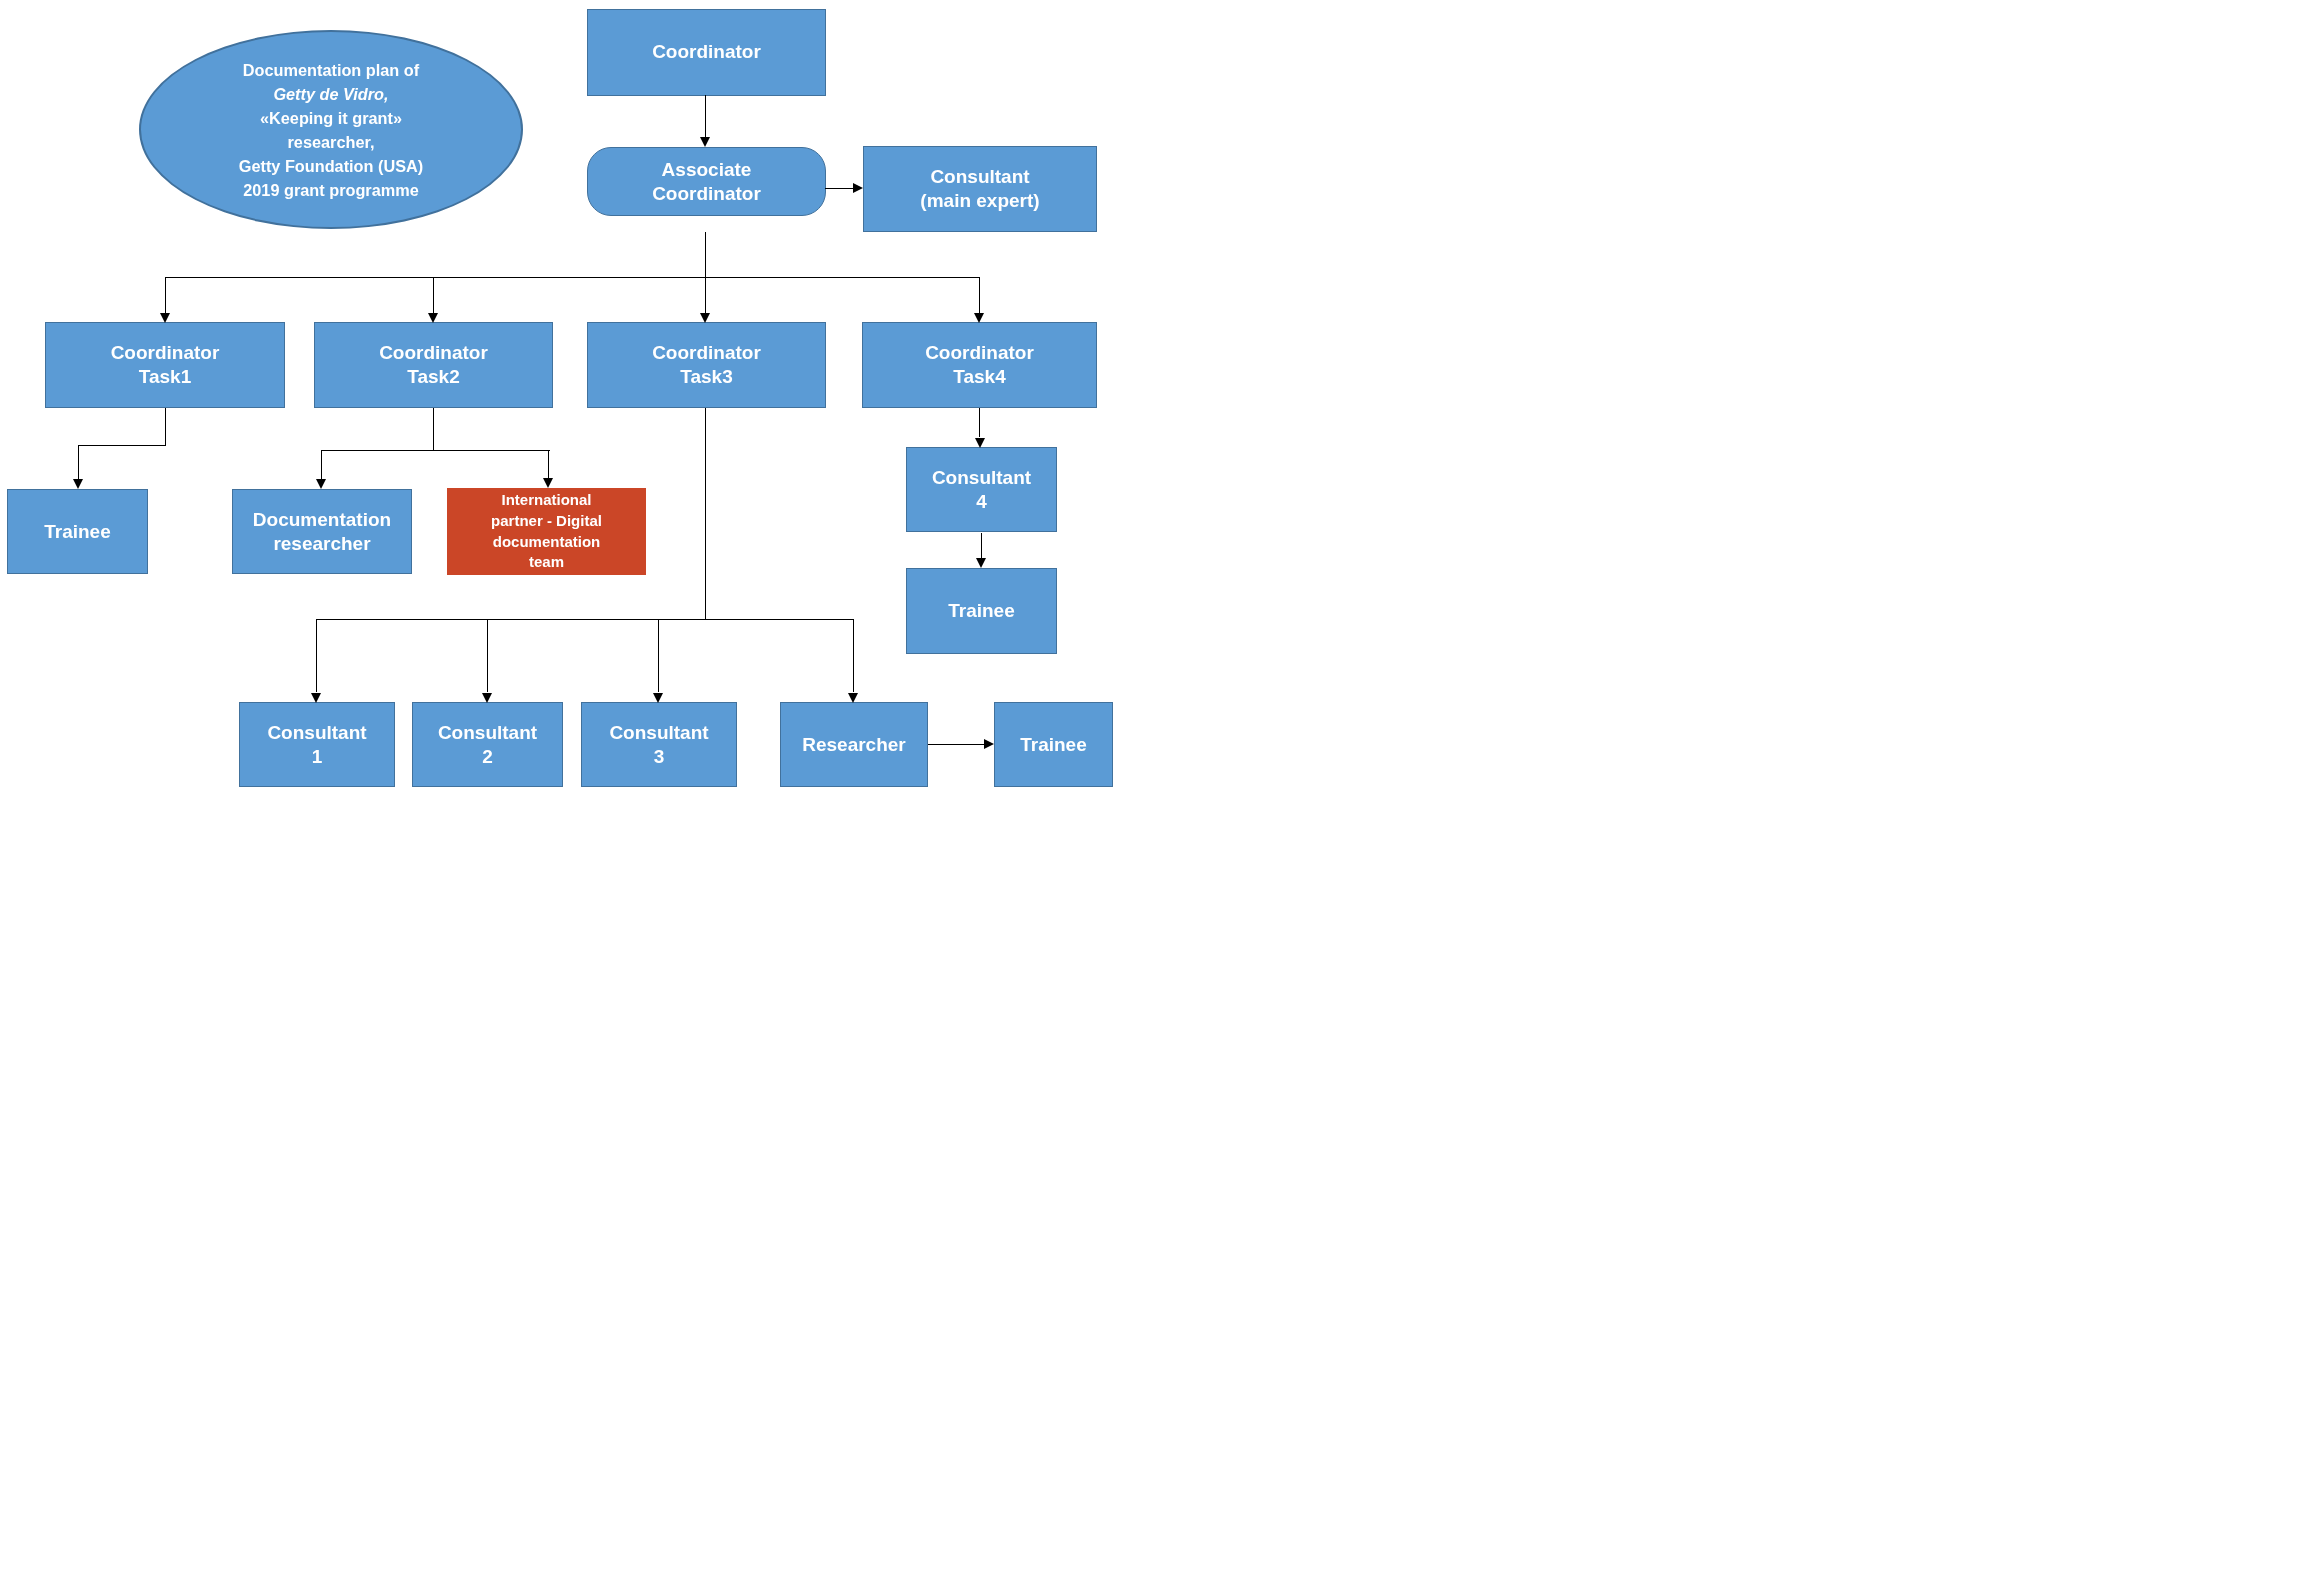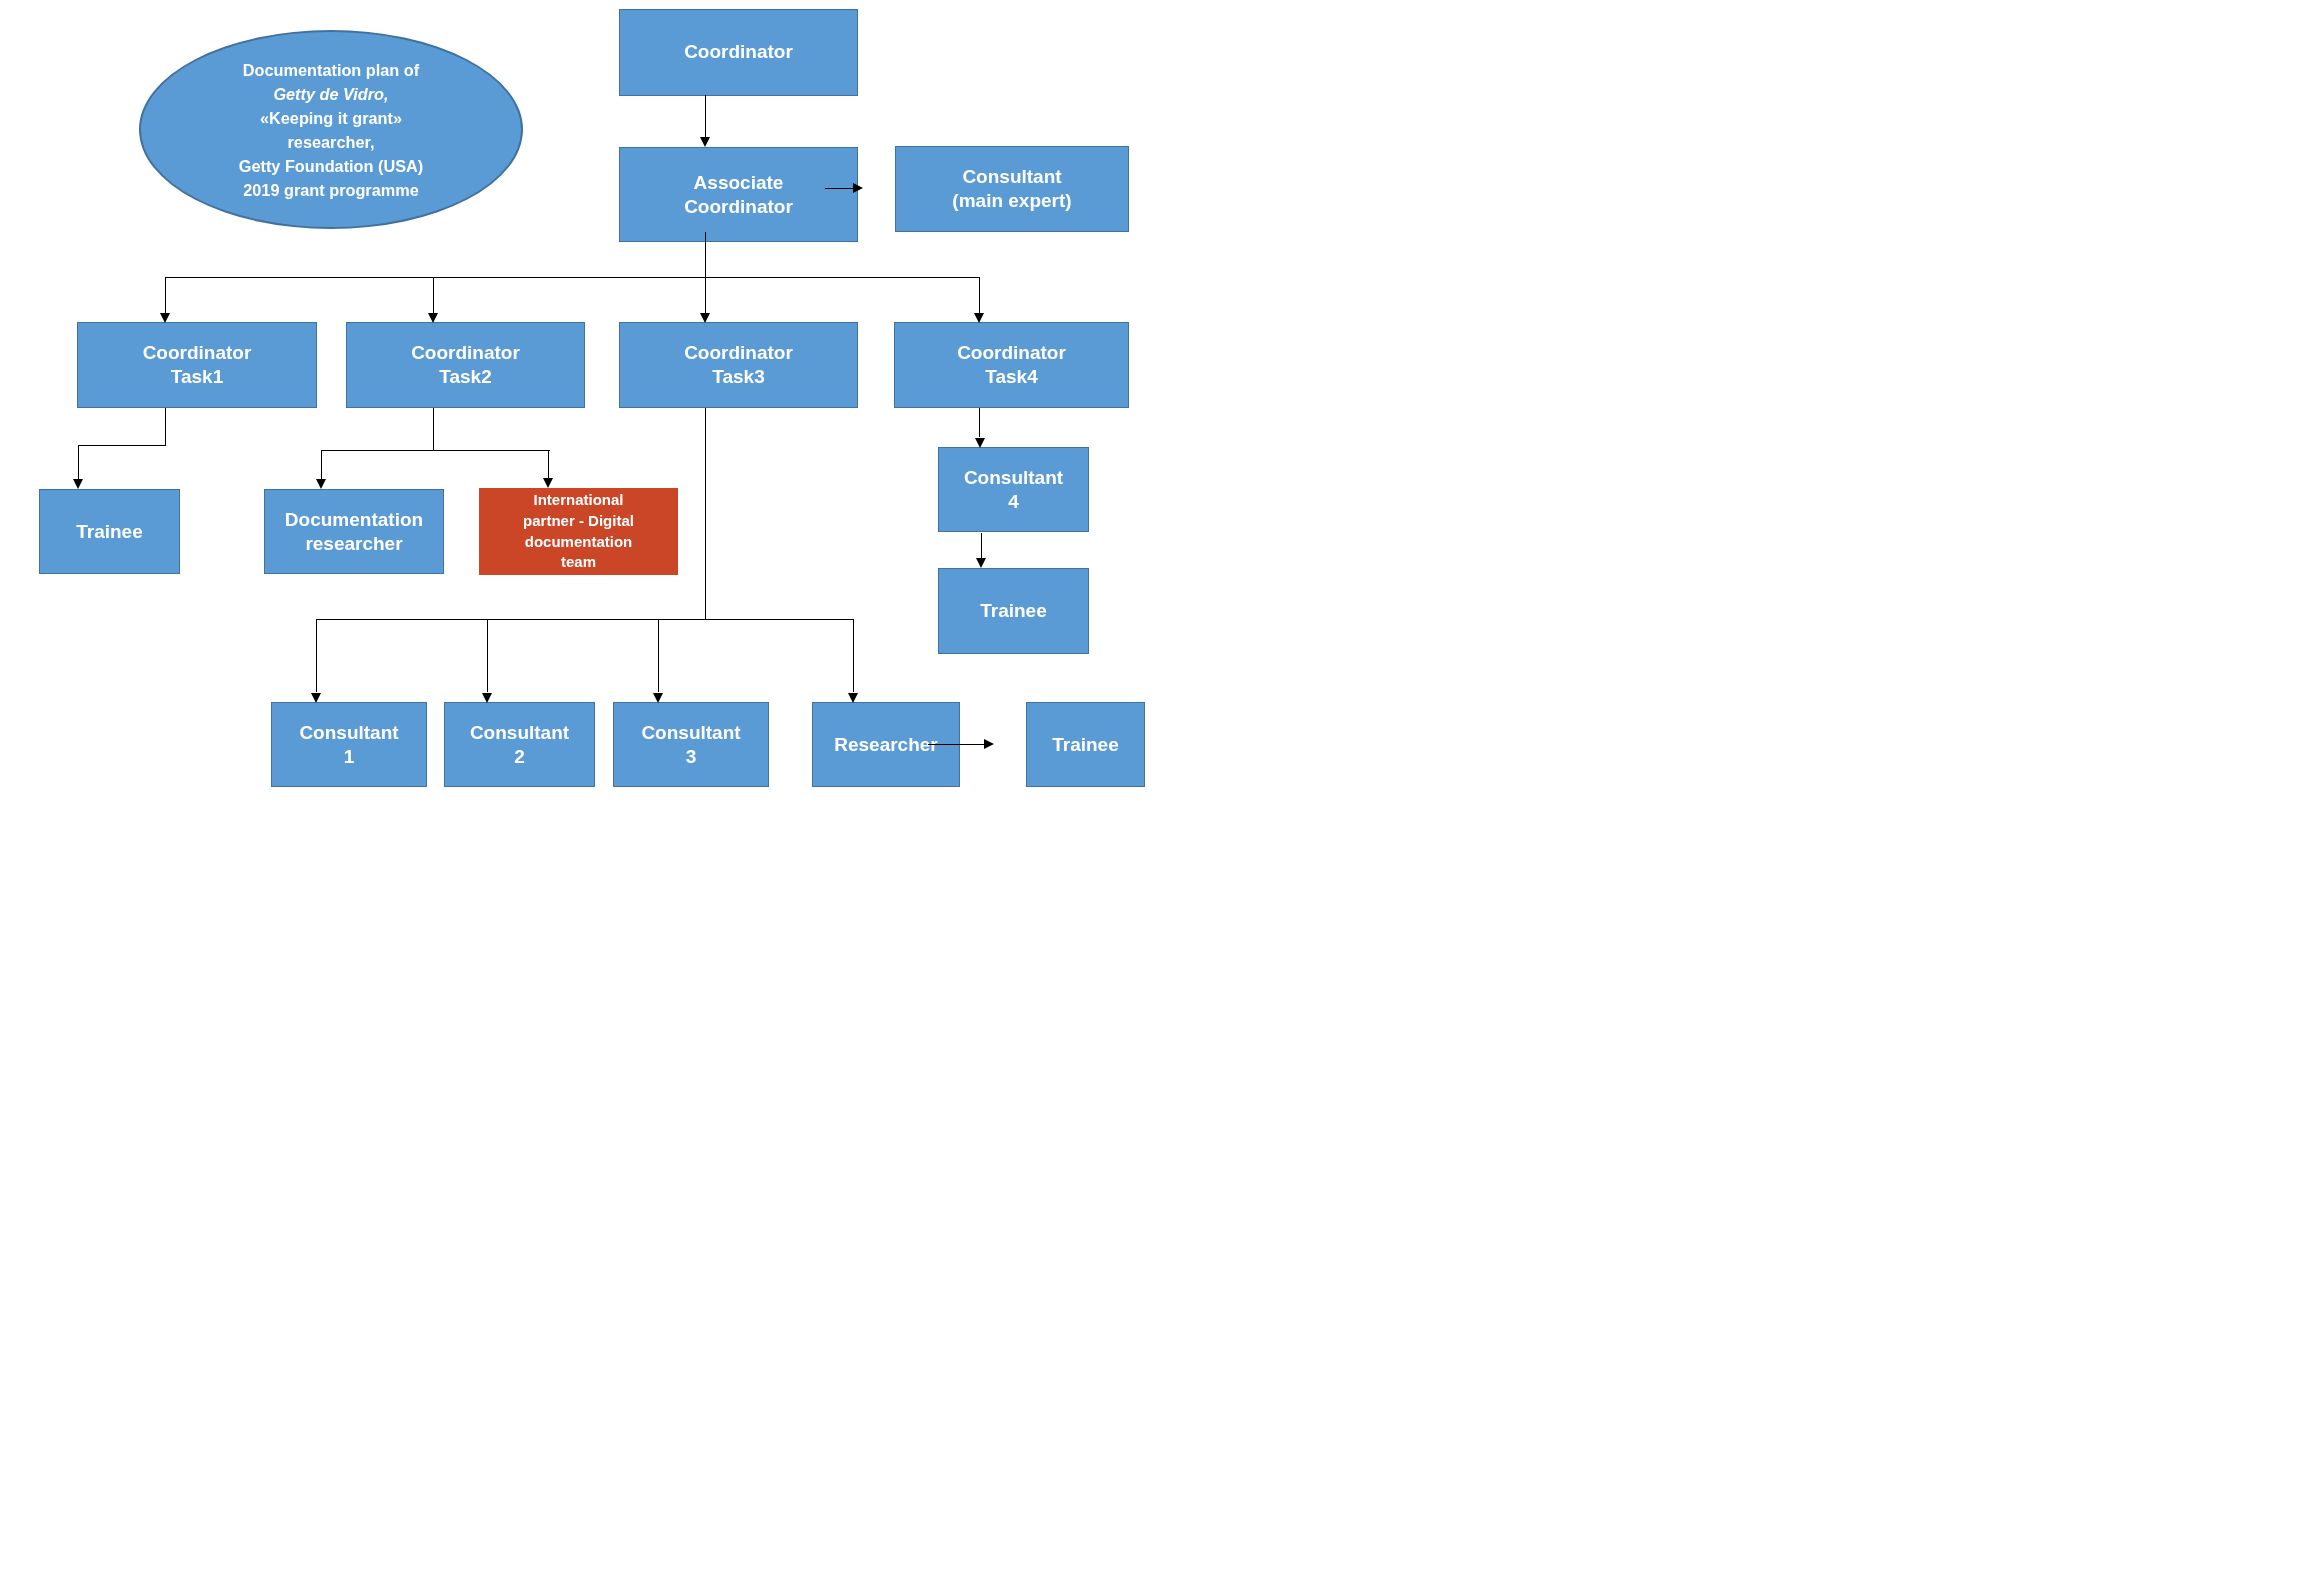--- a/index.html
+++ b/index.html
@@ -23,21 +23,20 @@
     background:var(--node-fill);
     border:1.8px solid var(--node-border);
     color:var(--node-text);
     font-weight:700;
     font-size:19px;
     line-height:24px;
     display:flex;align-items:center;justify-content:center;
     text-align:center;
     white-space:pre-line;
     box-sizing:border-box;
-    margin-left:32px;
   }
   .node.red{
     background:var(--highlight-fill);
     border:none;
     font-size:15px;
     line-height:20.6px;
   }
   .ellipse{
     position:absolute;
     left:139px;top:30px;width:384px;height:199px;
@@ -76,21 +75,21 @@
   <div class="ellipse">
     <span>Documentation plan of</span>
     <span class="italic">Getty de Vidro,</span>
     <span>«Keeping it grant»</span>
     <span>researcher,</span>
     <span>Getty Foundation (USA)</span>
     <span>2019 grant programme</span>
   </div>
 
   <div class="node" style="left:587px;top:8.5px;width:239px;height:87px;">Coordinator</div>
-  <div class="node" style="left:587px;top:147px;width:239px;height:95px;">Associate
+  <div class="node" style="left:587px;top:147px;width:239px;height:69px;border-radius:24px;">Associate
 Coordinator</div>
   <div class="node" style="left:863px;top:146px;width:234px;height:86px;">Consultant
 (main expert)</div>
 
   <div class="node" style="left:45px;top:322px;width:240px;height:86px;">Coordinator
 Task1</div>
   <div class="node" style="left:314px;top:322px;width:239px;height:86px;">Coordinator
 Task2</div>
   <div class="node" style="left:587px;top:322px;width:239px;height:86px;">Coordinator
 Task3</div>

